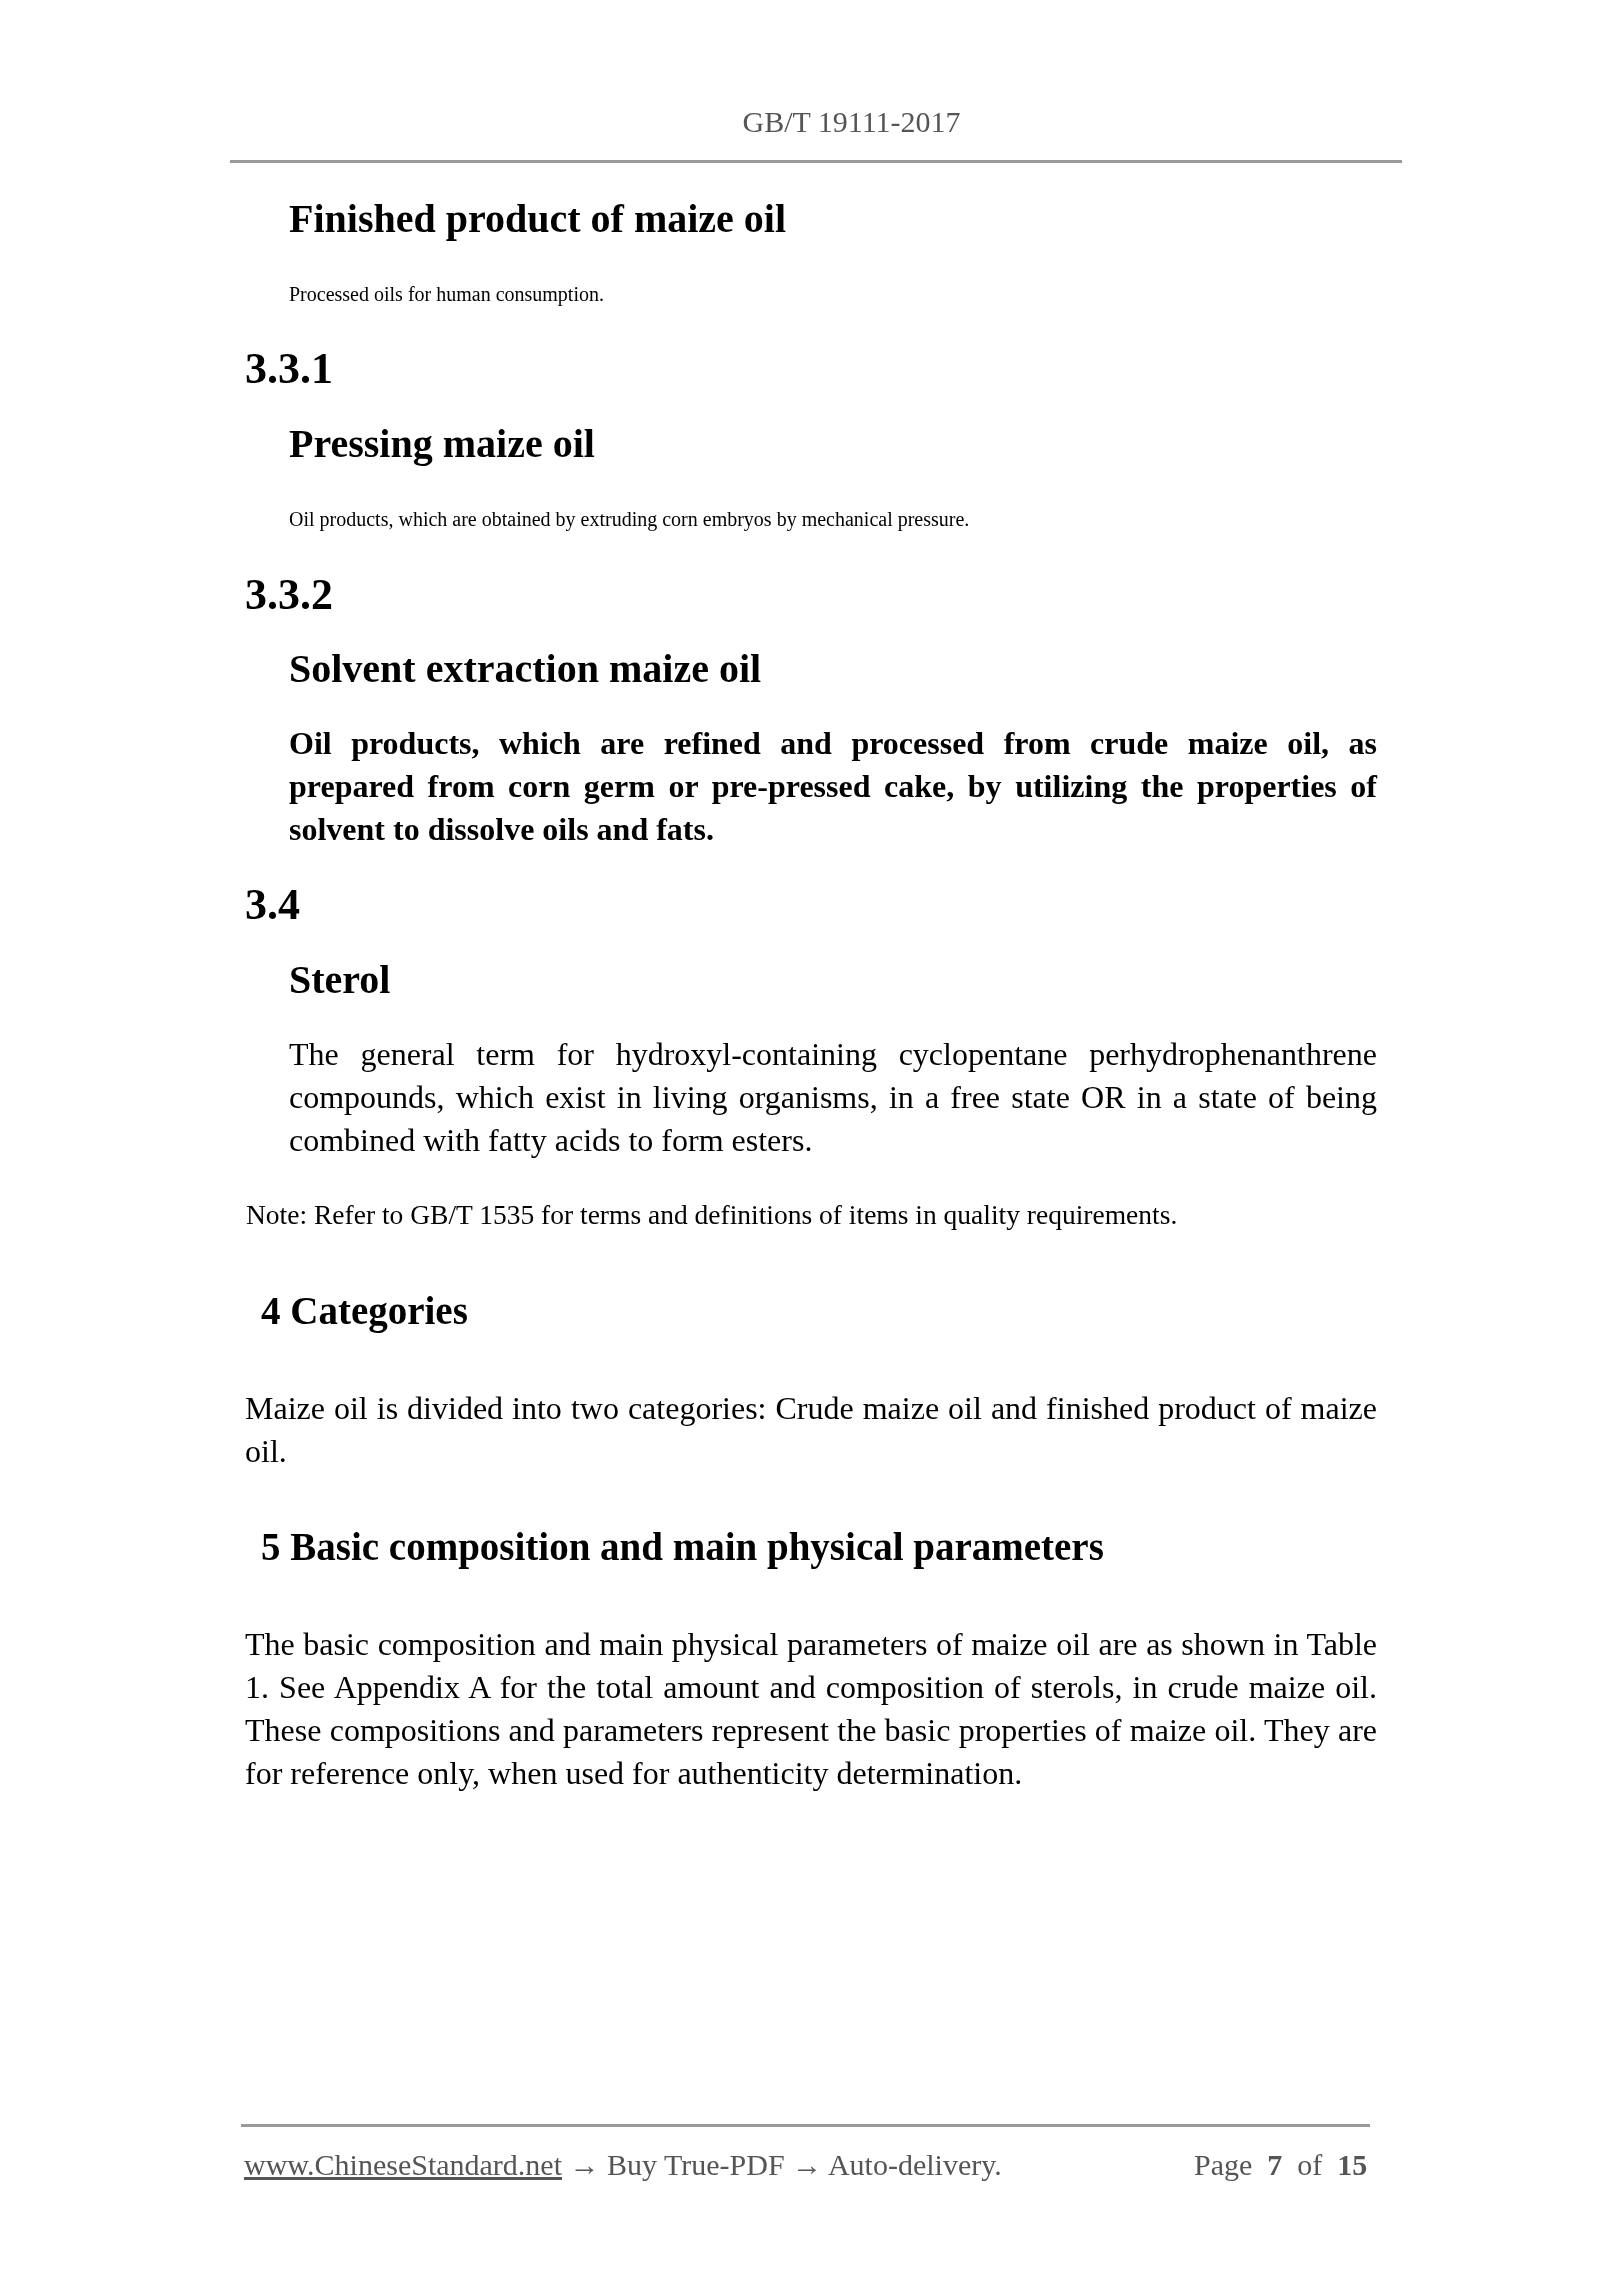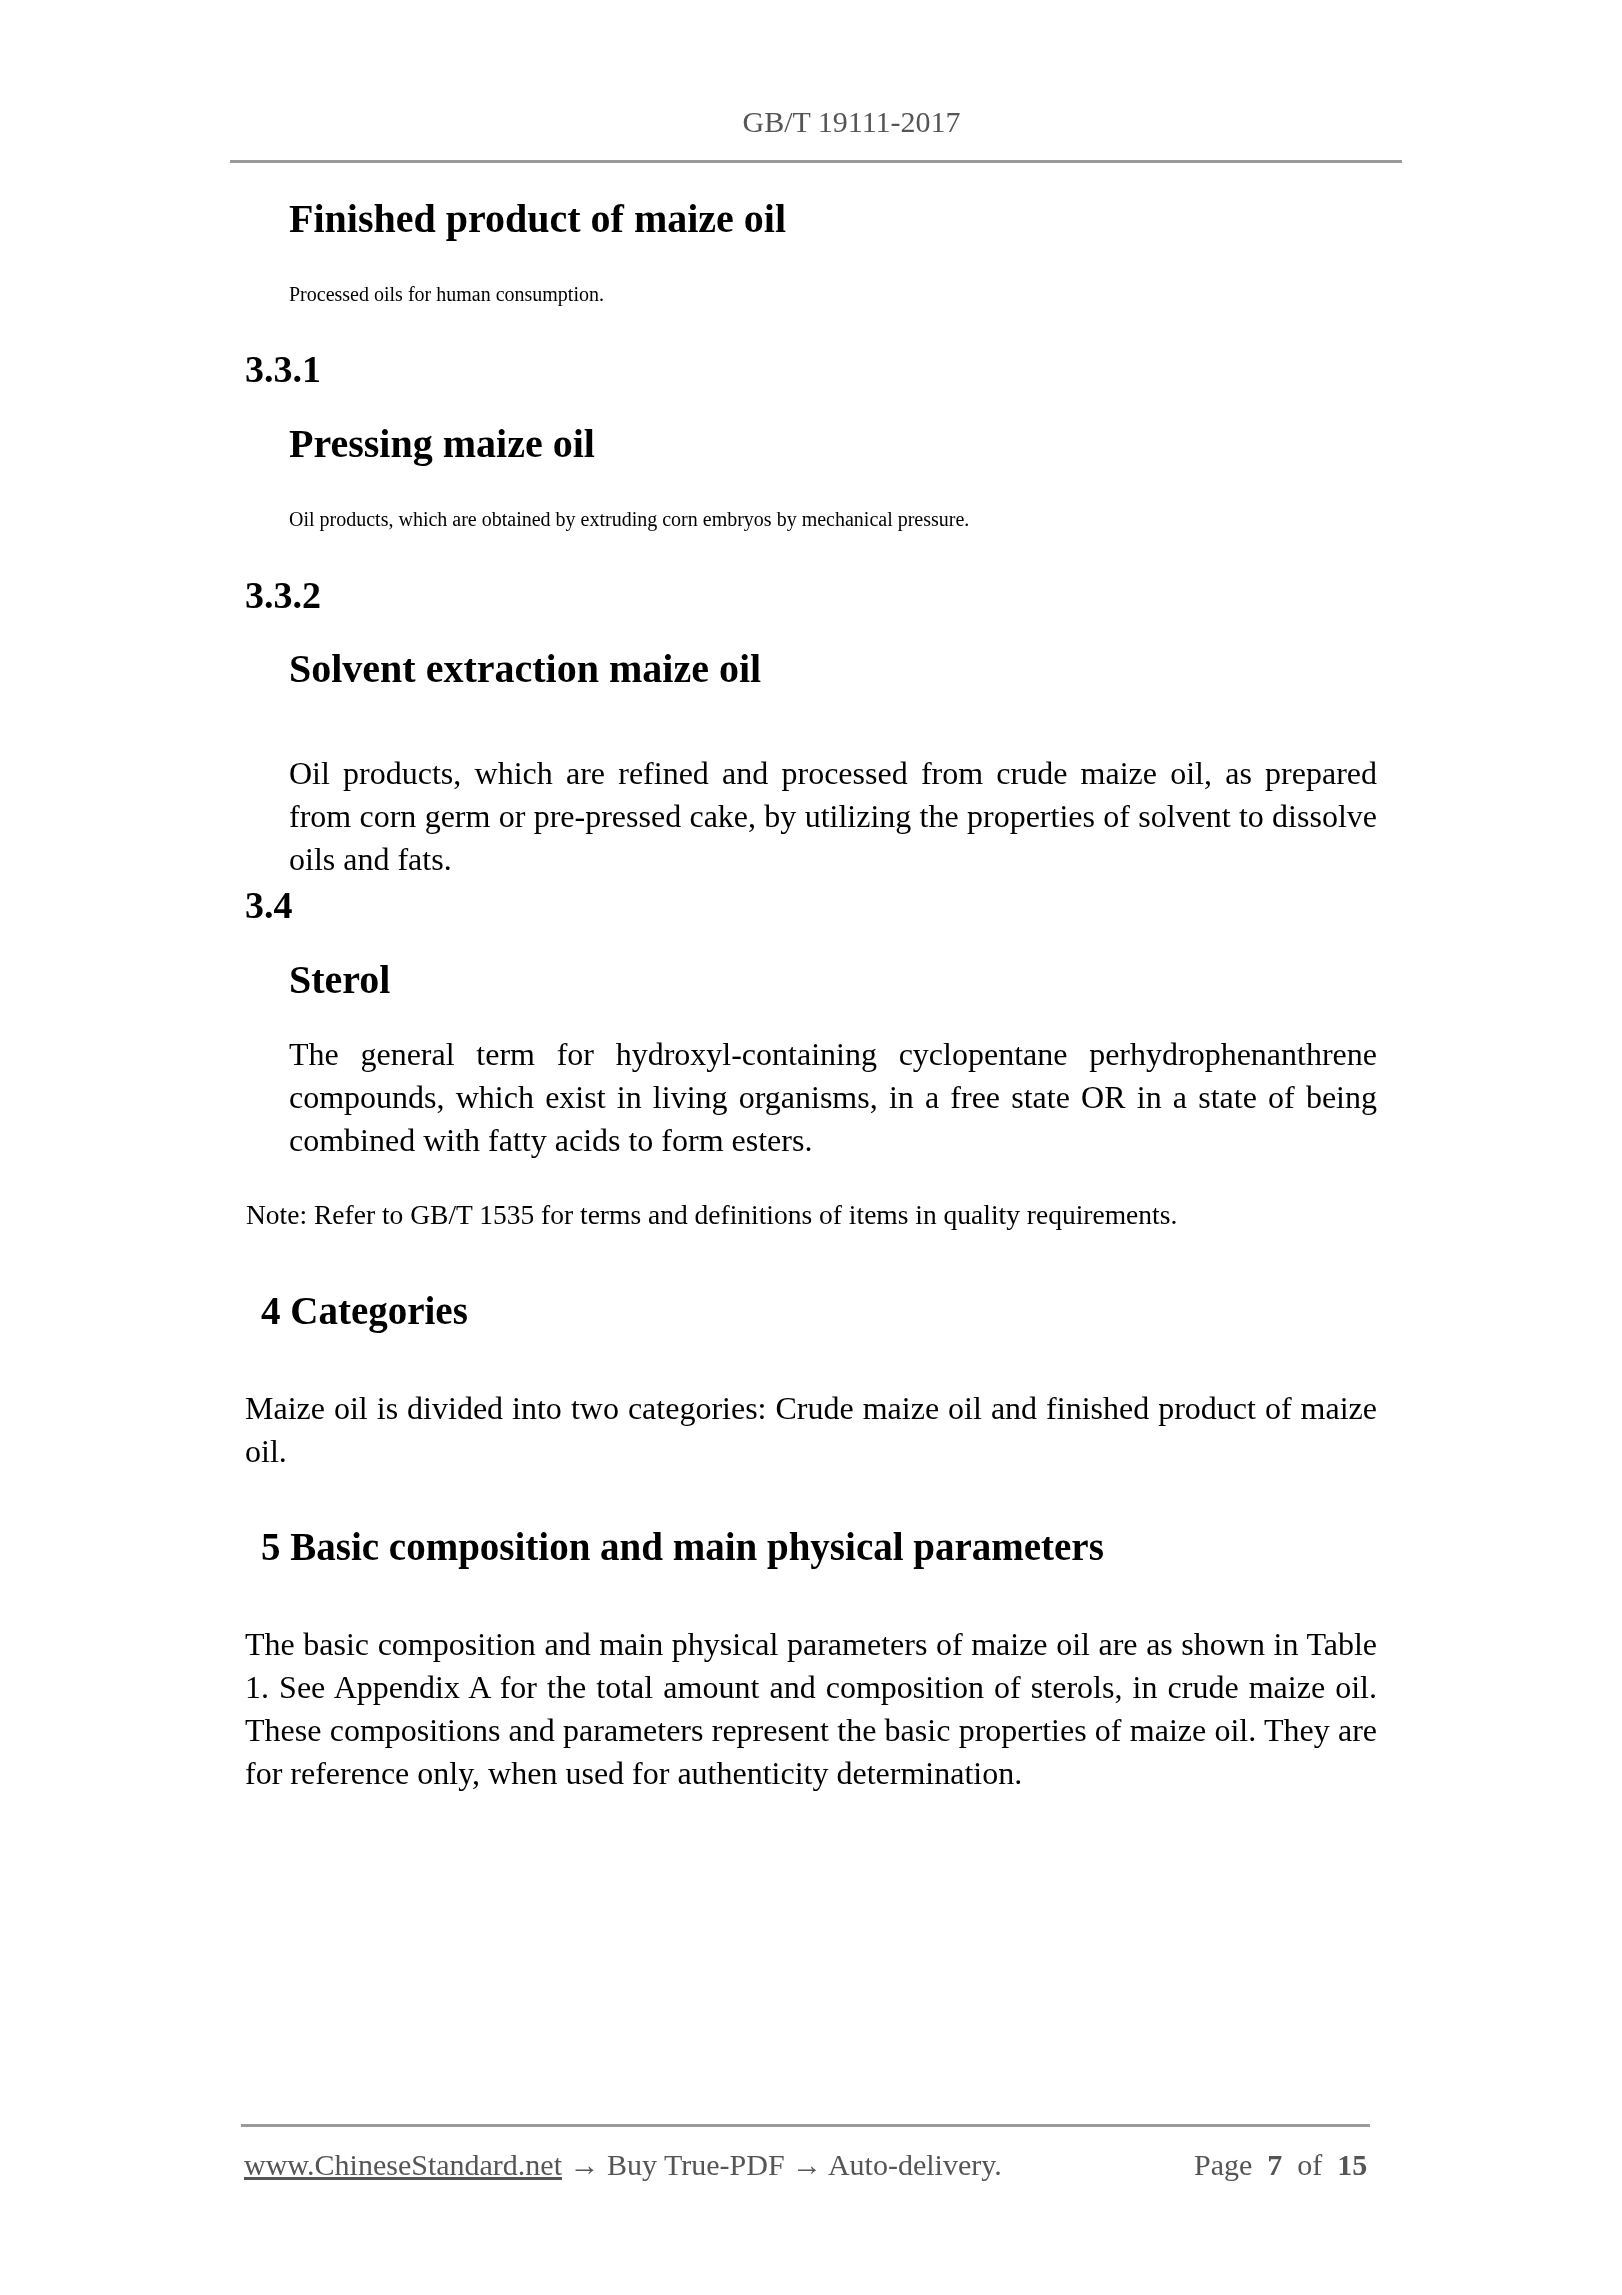--- a/index.html
+++ b/index.html
@@ -3,21 +3,21 @@
 <meta charset="utf-8">
 <style>
   html, body { margin: 0; padding: 0; background: #ffffff; }
   body { width: 1623px; height: 2295px; position: relative; overflow: hidden;
          font-family: "Liberation Serif", "DejaVu Serif", serif; color: #000; }
   .abs { position: absolute; white-space: nowrap; }
   .header-title { left: 0; width: 1623px; text-align: center; top: 107px;
                   font-size: 30px; line-height: 30px; color: #555555; padding-left: 40px; }
   .header-rule { left: 230px; width: 1172px; top: 160px; height: 2.5px; background: #9a9a9a; }
   .term { font-weight: bold; font-size: 40px; line-height: 32px; left: 289px; }
-  .num { font-weight: bold; font-size: 38px; line-height: 32px; left: 245px; }
+  .num { font-weight: bold; font-size: 44px; line-height: 32px; left: 245px; }
   .def { font-size: 20px; line-height: 32px; left: 289px; }
   .para { position: absolute; font-size: 32px; line-height: 43px; text-align: justify;
           text-align-last: left; white-space: normal; }
   .para.indent { left: 289px; width: 1088px; }
   .para.full { left: 245px; width: 1132px; }
   .note { font-size: 27.5px; line-height: 27.5px; left: 246px; }
   .h2 { font-weight: bold; font-size: 39px; line-height: 43px; left: 261px; }
   .footer-rule { left: 241px; width: 1129px; top: 2124px; height: 2.5px; background: #9a9a9a; }
   .footer { font-size: 30px; line-height: 30px; color: #555555; top: 2150px; }
   .footer-left { left: 244px; }
@@ -33,21 +33,21 @@
 
 <div class="abs term" style="top:203px;">Finished product of maize oil</div>
 <div class="abs def" style="top:278px;">Processed oils for human consumption.</div>
 
 <div class="abs num" style="top:353px;">3.3.1</div>
 <div class="abs term" style="top:428px;">Pressing maize oil</div>
 <div class="abs def" style="top:503px;">Oil products, which are obtained by extruding corn embryos by mechanical pressure.</div>
 
 <div class="abs num" style="top:579px;">3.3.2</div>
 <div class="abs term" style="top:653px;">Solvent extraction maize oil</div>
-<div class="para indent" style="top:752px;">Oil products, which are refined and processed from crude maize oil, as prepared from corn germ or pre-pressed cake, by utilizing the properties of solvent to dissolve oils and fats.</div>
+<div class="para indent" style="top:722px;font-weight:bold;">Oil products, which are refined and processed from crude maize oil, as prepared from corn germ or pre-pressed cake, by utilizing the properties of solvent to dissolve oils and fats.</div>
 
 <div class="abs num" style="top:889px;">3.4</div>
 <div class="abs term" style="top:964px;">Sterol</div>
 <div class="para indent" style="top:1033px;">The general term for hydroxyl-containing cyclopentane perhydrophenanthrene compounds, which exist in living organisms, in a free state OR in a state of being combined with fatty acids to form esters.</div>
 
 <div class="abs note" style="top:1201px;">Note: Refer to GB/T 1535 for terms and definitions of items in quality requirements.</div>
 
 <div class="abs h2" style="top:1289px;">4 Categories</div>
 <div class="para full" style="top:1387px;">Maize oil is divided into two categories: Crude maize oil and finished product of maize oil.</div>
 

